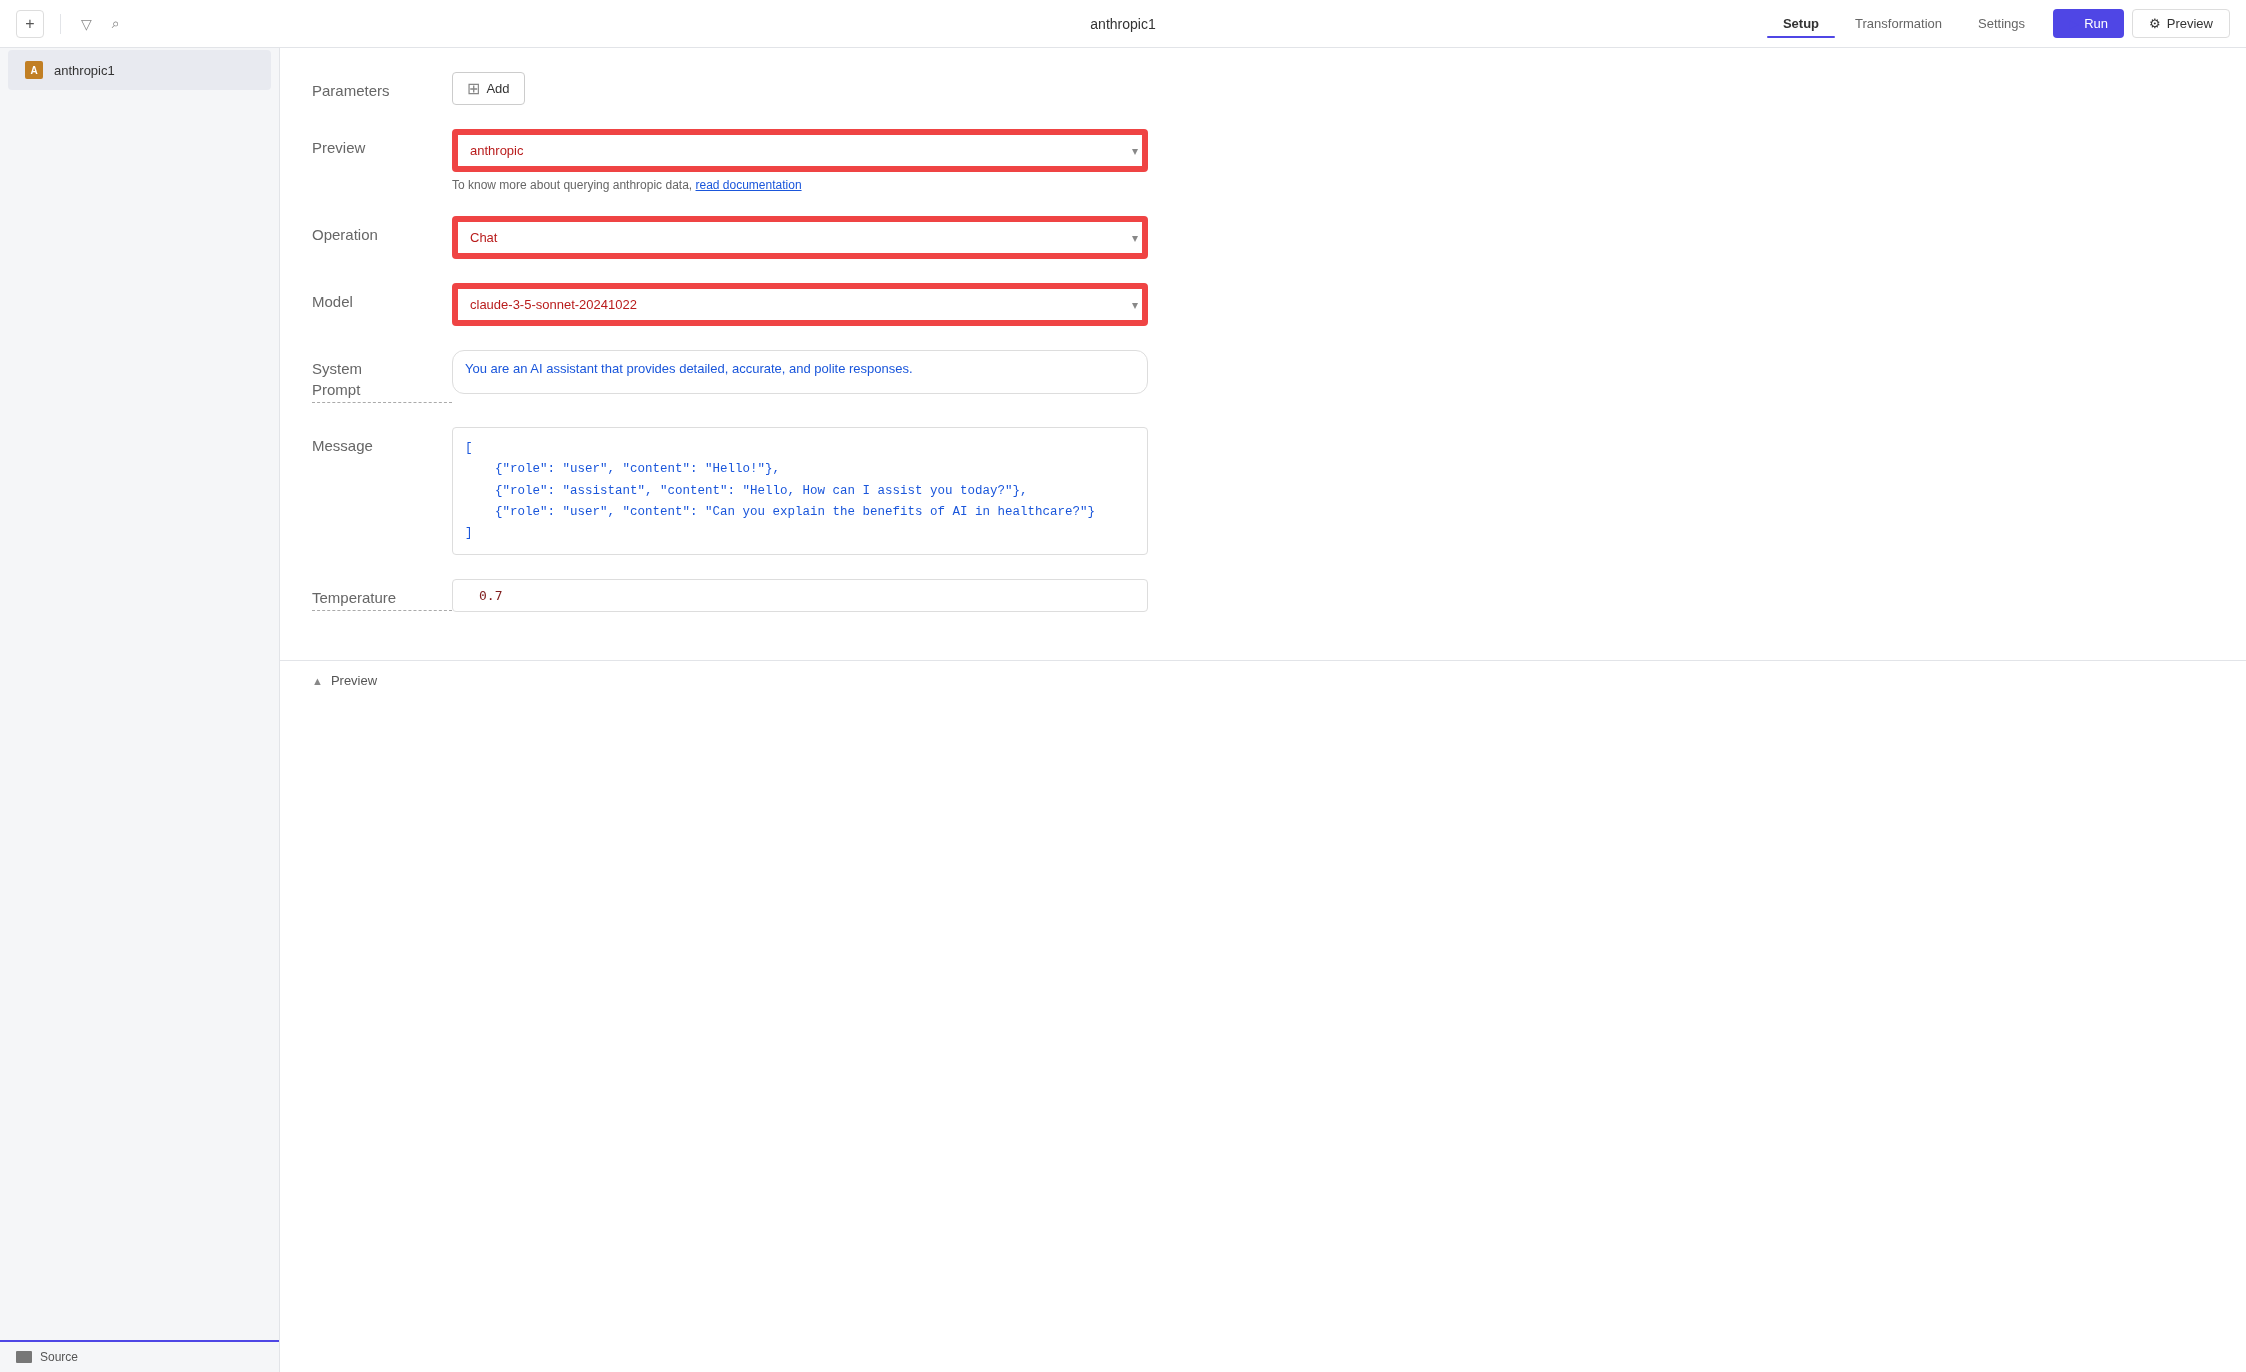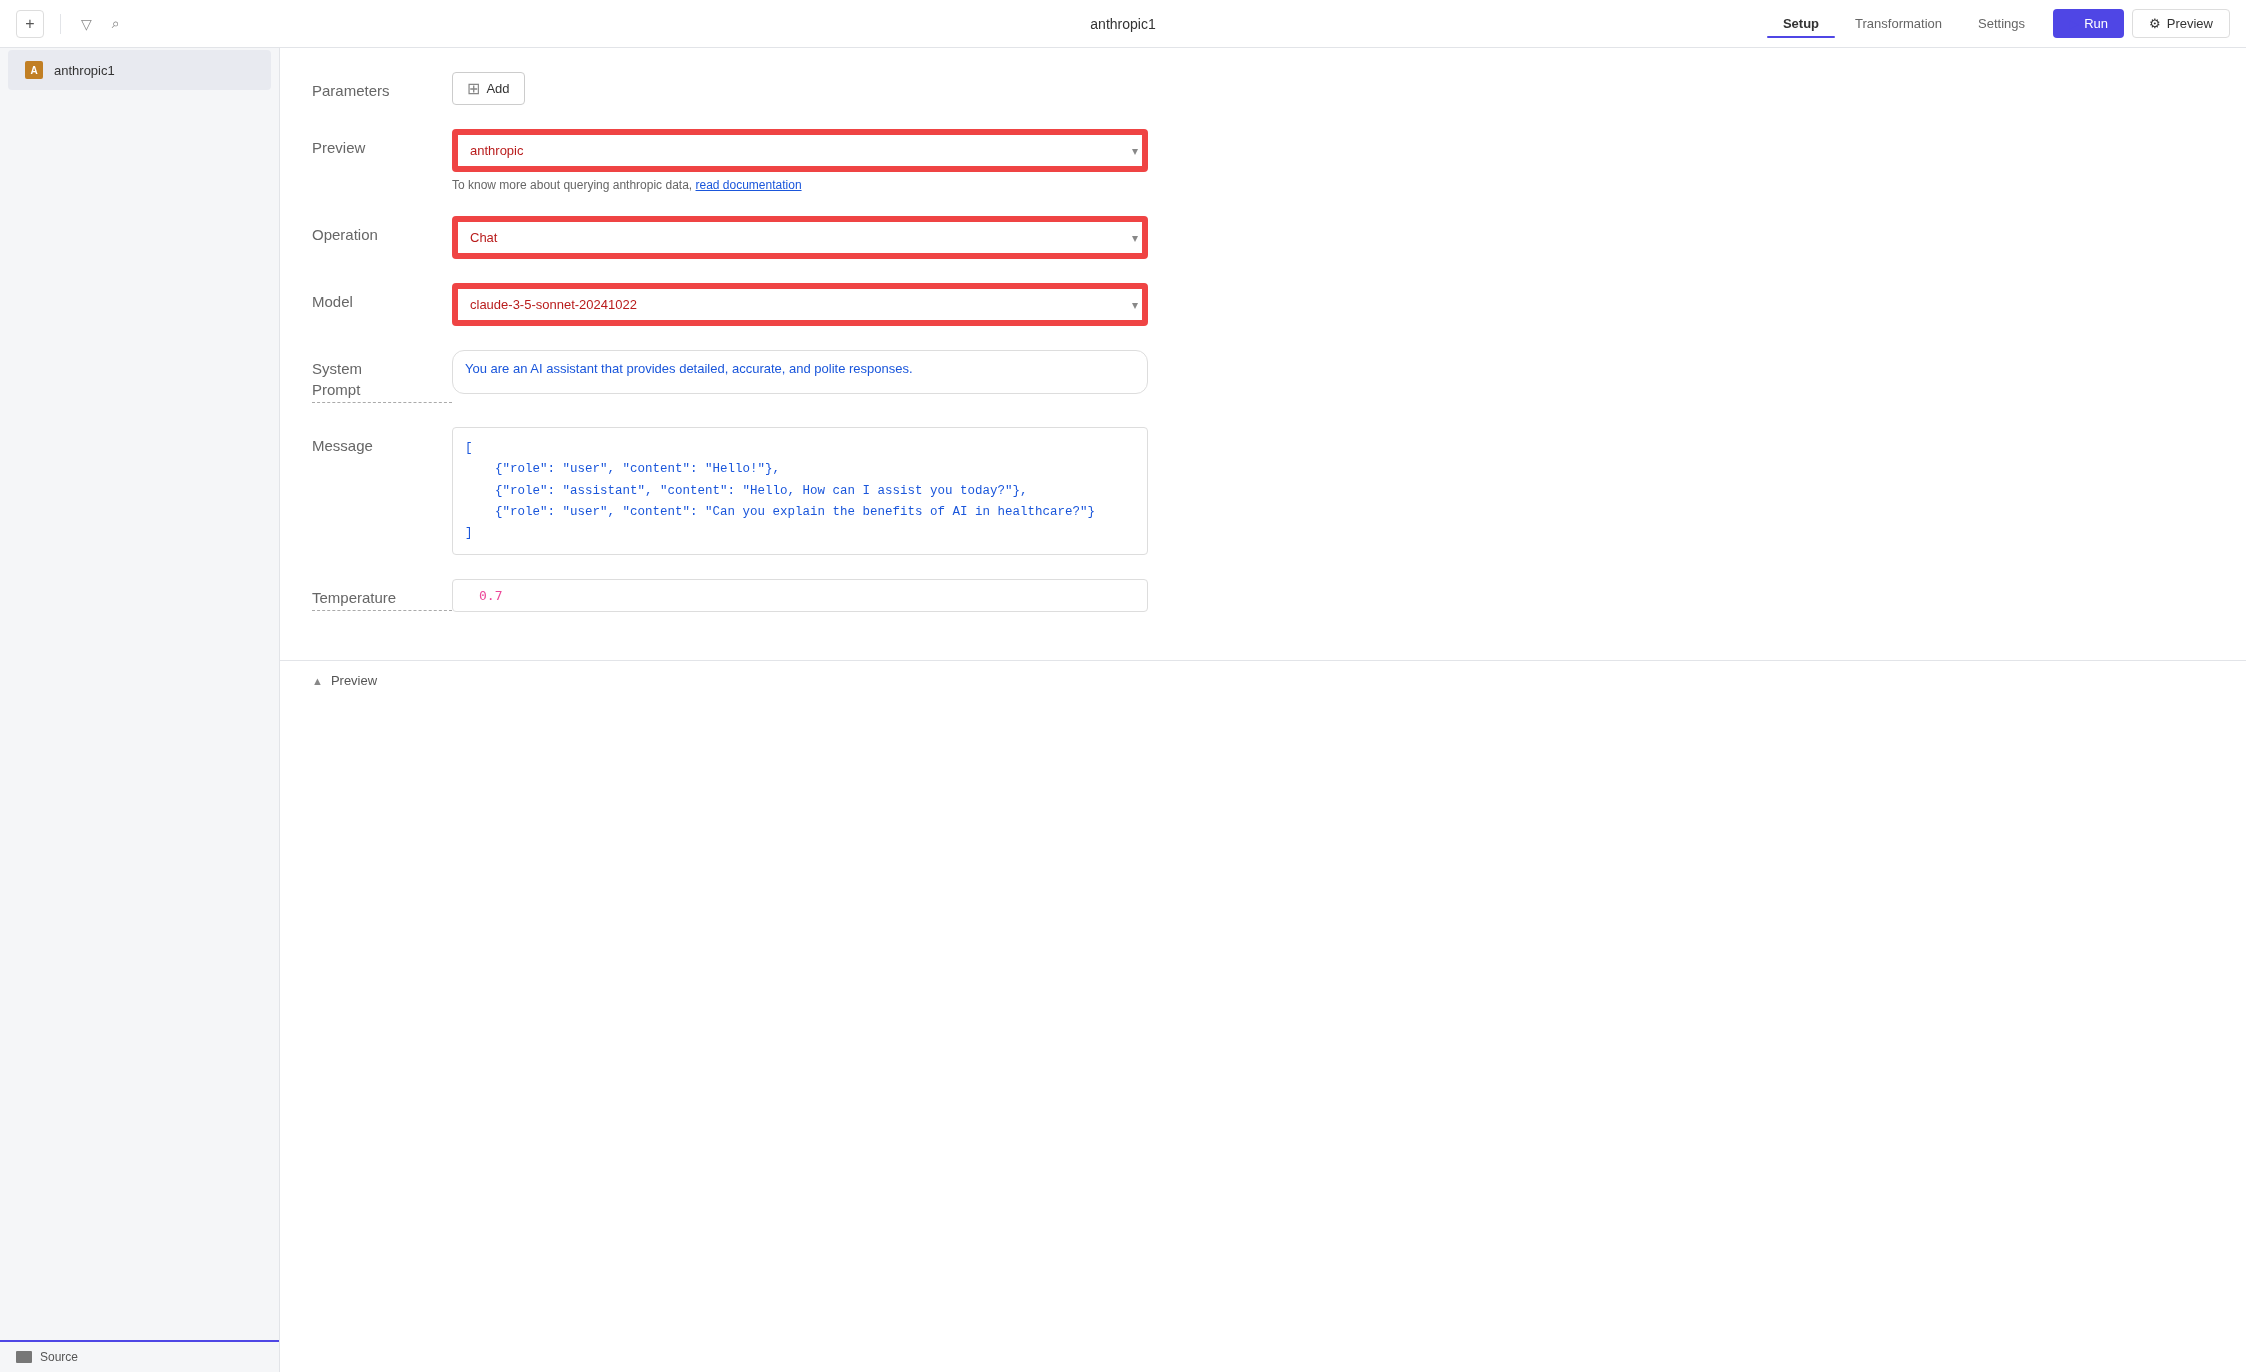--- a/index.html
+++ b/index.html
@@ -192,21 +192,21 @@
     {"role": "user", "content": "Hello!"},
     {"role": "assistant", "content": "Hello, How can I assist you today?"},
     {"role": "user", "content": "Can you explain the benefits of AI in healthcare?"}
 ]</div>
           </div>
         </div>
 
         <div class="form-row">
           <div class="form-label" style="border-bottom:1px dashed #aaa;display:inline-block;height:fit-content;padding-bottom:2px;">Temperature</div>
           <div class="form-control">
-            <input type="text" class="text-field" style="color: #ec4899; padding-left: 26px;" value="0.7">
+            <input type="text" class="text-field" style="color: #7f1d1d; padding-left: 26px;" value="0.7">
           </div>
         </div>
 
 
       </div>
 
       <div class="preview-section">
         <span class="preview-arrow">▲</span>
         <span class="preview-label">Preview</span>
       </div>

